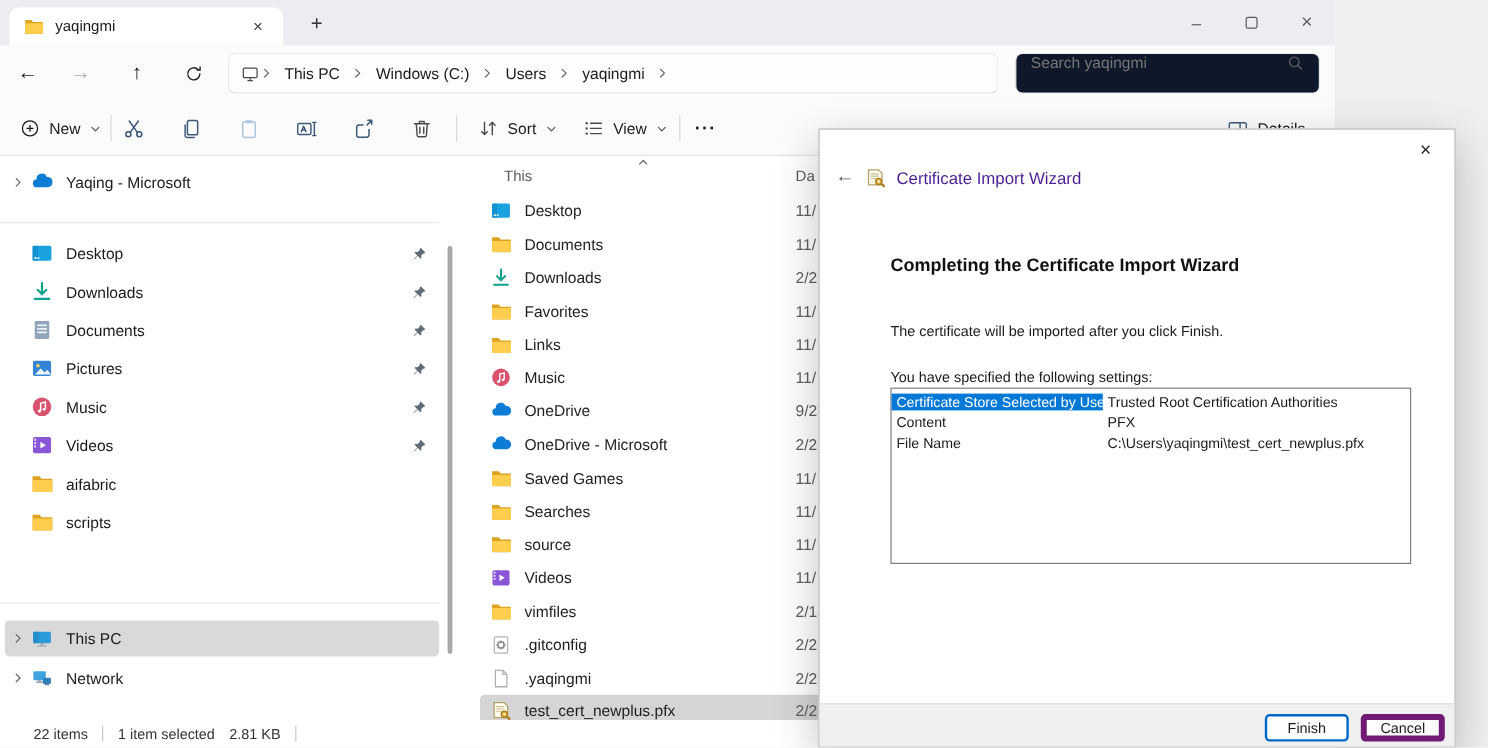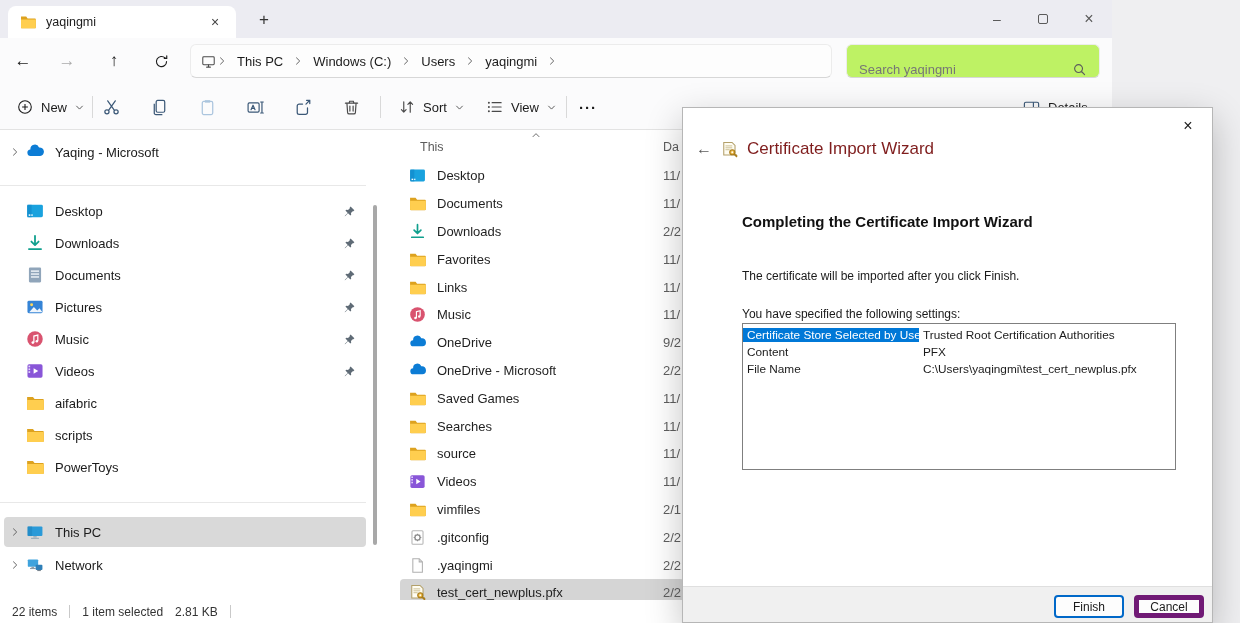--- a/index.html
+++ b/index.html
@@ -16,21 +16,21 @@
   .newtab{position:absolute;left:252px;top:8px;width:24px;height:24px;font-size:17px;color:#333;display:flex;align-items:center;justify-content:center}
   .wincontrols{position:absolute;right:0;top:0;height:38px;display:flex}
   .winbtn{width:46px;height:38px;display:flex;align-items:center;justify-content:center;color:#5a5a5a;font-size:14px}
   .maxglyph{width:10px;height:10px;border:1px solid #5a5a5a;border-radius:2px}
 
   .navbar{position:absolute;left:0;top:38px;width:100%;height:46px;background:#fbfbfc}
   .navbtn{position:absolute;top:9px;width:30px;height:28px;display:flex;align-items:center;justify-content:center;font-size:17px;border-radius:4px}
   .addressbar{position:absolute;left:190px;top:6px;width:642px;height:34px;background:#fdfdfd;border:1px solid #ececec;border-bottom-color:#d7d7d7;border-radius:6px;display:flex;align-items:center;padding:0 10px;font-size:13px}
   .crumb{padding:0 9px;color:#1b1b1b;white-space:nowrap}
   .crumbchev{width:12px;height:12px}
-  .searchbar{position:absolute;left:846px;top:6px;width:254px;height:34px;background:#bef264;border:1px solid #ececec;border-bottom-color:#d7d7d7;border-radius:6px;display:flex;align-items:flex-end;padding:0 12px;font-size:13px;color:#767676}
+  .searchbar{position:absolute;left:846px;top:6px;width:254px;height:34px;background:#0f172a;border:1px solid #ececec;border-bottom-color:#d7d7d7;border-radius:6px;display:flex;align-items:flex-start;padding:0 12px;font-size:13px;color:#767676}
   .searchbar .ic{margin-left:auto}
 
   .toolbar{position:absolute;left:0;top:84px;width:100%;height:46px;background:#fbfbfc;border-bottom:1px solid #e3e3e3}
   .tgroup{position:absolute;top:8px;height:30px;display:flex;align-items:center;gap:7px;padding:0 8px;font-size:13px;border-radius:4px}
   .tbtn{position:absolute;top:8px;width:36px;height:30px;display:flex;align-items:center;justify-content:center;border-radius:4px}
   .tsep{position:absolute;top:12px;width:1px;height:22px;background:#d9d9d9}
   .dots{font-weight:bold;letter-spacing:1px;color:#1b1b1b;font-size:15px}
 
   .content{position:absolute;left:0;top:130px;right:0;bottom:23px}
   .srow{position:absolute;left:4px;width:362px;height:30px;display:flex;align-items:center;border-radius:4px;font-size:13px}
@@ -44,30 +44,30 @@
   .files{position:absolute;left:400px;top:0;width:712px;bottom:0}
   .fheader{position:absolute;left:0;top:4px;height:24px;width:300px;font-size:12.5px;color:#5c5c5c}
   .fheader .hname{position:absolute;left:20px;top:6px}
   .fheader .hdate{position:absolute;left:263px;top:6px}
   .fheader .caret{position:absolute;left:130px;top:-5px;width:12px;height:12px}
   .frow{position:absolute;left:0;width:284px;height:27.8px;display:flex;align-items:center;padding-left:9px;border-radius:4px;font-size:13px;color:#1f1f1f}
   .frow .ficon{width:17px;height:17px;margin-right:11px}
   .frow .fdate{position:absolute;left:263px;color:#5f5f5f;white-space:nowrap}
   .frow.sel{background:#d5d5d5}
 
-  .statusbar{position:absolute;left:0;bottom:0;width:100%;height:23px;background:#fff;display:flex;align-items:center;gap:12px;padding-left:12px;font-size:12px;color:#333}
+  .statusbar{position:absolute;left:0;bottom:0;width:100%;height:23px;background:#fff;display:flex;align-items:center;gap:12px;padding-left:28px;font-size:12px;color:#333}
   .stsep{width:1px;height:13px;background:#c9c9c9}
 
   
   .dialog{position:absolute;left:682px;top:107px;width:531px;height:516px;background:#fff;border:1px solid #b6b6b6;
           box-shadow:0 12px 34px rgba(0,0,0,.24);font-size:12px}
   .dlg-close{position:absolute;right:8px;top:4px;width:32px;height:28px;display:flex;align-items:center;justify-content:center;font-size:16px;color:#1a1a1a}
   .dlg-head{position:absolute;left:13px;top:31px;display:flex;align-items:center;gap:9px}
   .dlg-back{font-size:16px;color:#5a5a5a}
-  .dlg-apptitle{font-size:17px;color:#7f1d1d}
+  .dlg-apptitle{font-size:14px;color:#4c1d95}
   .dlg-heading{position:absolute;left:59px;top:105px;font-size:15px;font-weight:bold;color:#111}
   .dlg-body1{position:absolute;left:59px;top:161px;color:#1a1a1a}
   .dlg-body2{position:absolute;left:59px;top:199px;color:#1a1a1a}
   .dlg-list{position:absolute;left:59px;top:215px;width:434px;height:147px;border:1px solid #7f7f7f;background:#fff;padding-top:2px;font-size:11.8px}
   .dlg-lrow{display:grid;grid-template-columns:176px 1fr;height:17.4px;align-items:center}
   .dlg-lrow .k{padding:0 4px;white-space:nowrap;overflow:hidden}
   .dlg-lrow .v{padding-left:4px;white-space:nowrap}
   .dlg-lrow.sel .k{background:#0078d7;color:#fff}
   .dlg-footer{position:absolute;left:0;bottom:0;width:100%;height:36px;background:#f0f0f0;border-top:1px solid #dfdfdf}
   .btn{position:absolute;top:8px;width:70px;height:23px;display:flex;align-items:center;justify-content:center;font-size:12px;border-radius:4px;background:#fdfdfd}
@@ -465,27 +465,20 @@
         </svg>
       <span>aifabric</span>
     </div>
     <div class="srow" style="top:290px">
       <span class="chevslot"></span>
       <svg class="ic sicon">
           <use href="#i-folder"></use>
         </svg>
       <span>scripts</span>
     </div>
-    <div class="srow" style="top:322px">
-      <span class="chevslot"></span>
-      <svg class="ic sicon">
-          <use href="#i-folder"></use>
-        </svg>
-      <span>PowerToys</span>
-    </div>
     <div class="ssep" style="top:372px"></div>
     <div class="srow sel" style="top:387px">
       <span class="chevslot">
           <svg class="ic" width="12" height="12">
             <use href="#i-chev-r"></use>
           </svg>
         </span>
       <svg class="ic sicon">
           <use href="#i-pc"></use>
         </svg>

